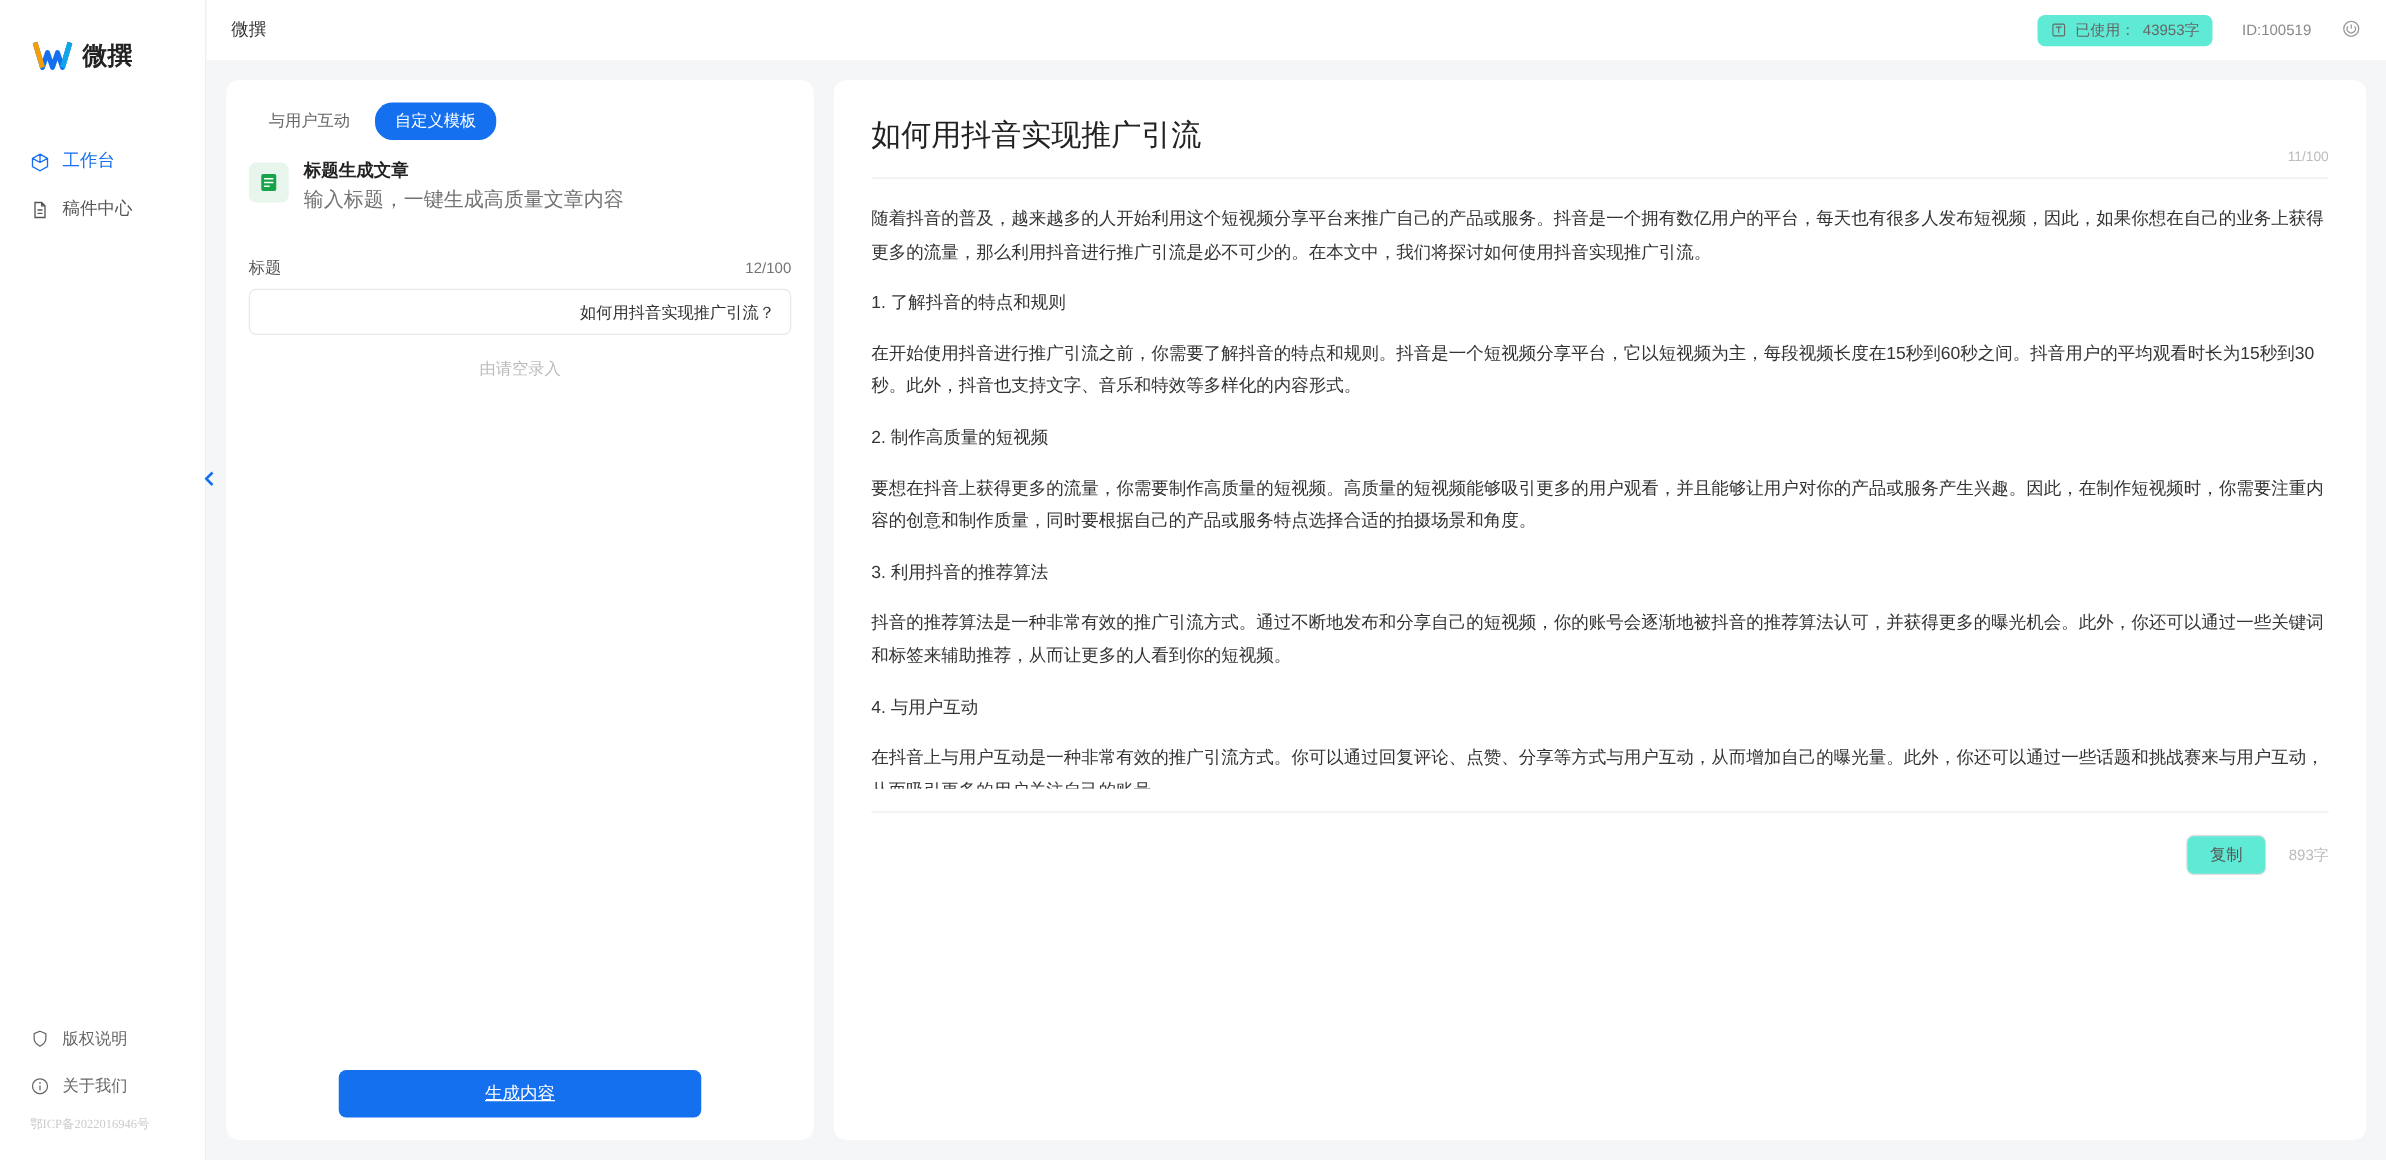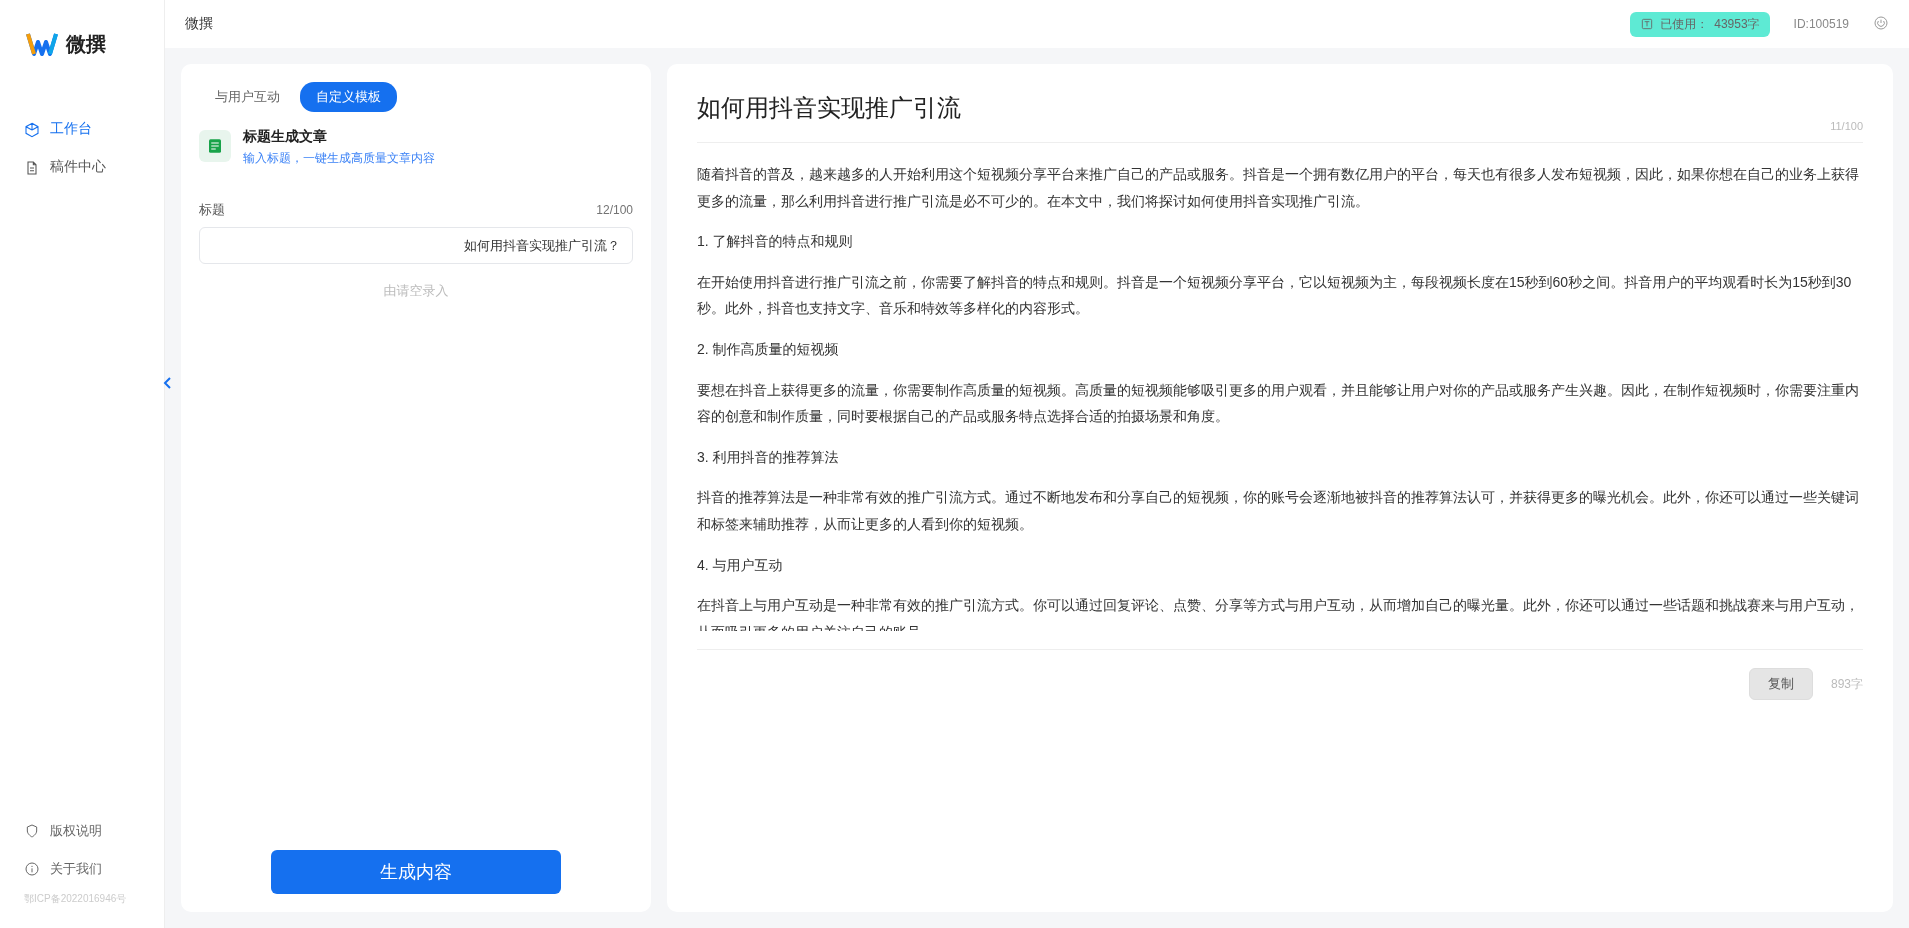--- a/index.html
+++ b/index.html
@@ -6,21 +6,21 @@
 body { font-family: -apple-system, BlinkMacSystemFont, "Segoe UI", "PingFang SC", "Microsoft YaHei", sans-serif; background: #f5f6f8; color: #333; font-size: 14px; }
 .app { display: flex; height: 928px; }
 .sidebar { width: 165px; background: #fff; display: flex; flex-direction: column; border-right: 1px solid #eee; position: relative; }
 .logo { display: flex; align-items: center; padding: 28px 20px 20px 26px; gap: 8px; }
 .logo-icon { width: 32px; height: 32px; }
 .logo-text { font-size: 20px; font-weight: 700; color: #222; }
 .nav { flex: 1; padding-top: 30px; }
 .nav-item { display: flex; align-items: flex-end; gap: 10px; padding: 10px 20px 10px 24px; color: #555; cursor: pointer; font-size: 14px; }
 .nav-item.active { color: #1570ef; }
 .nav-item svg { width: 16px; height: 16px; flex-shrink: 0; }
-.sidebar-bottom { padding: 0 0 14px 0; }
+.sidebar-bottom { padding: 0 0 14px 0; font-family: Liberation Serif, serif; }
 .side-bottom-item { display: flex; align-items: center; gap: 10px; padding: 10px 20px 10px 24px; color: #666; cursor: pointer; font-size: 13px; }
 .side-bottom-item svg { width: 16px; height: 16px; }
 .icp { font-size: 10px; color: #ccc; padding: 4px 20px 8px 24px; }
 .collapse-handle { position: absolute; right: -8px; top: 376px; color: #1570ef; cursor: pointer; }
 .main { flex: 1; display: flex; flex-direction: column; }
 .topbar { height: 48px; background: #fff; display: flex; align-items: center; padding: 0 20px; }
 .topbar-title { font-size: 14px; color: #333; font-weight: 500; }
 .topbar-spacer { flex: 1; }
 .usage-badge { display: flex; align-items: center; gap: 6px; background: #5eead4; border-radius: 6px; padding: 4px 10px; font-size: 12px; color: #666; margin-right: 24px; }
 .usage-badge svg { width: 14px; height: 14px; }
@@ -31,38 +31,38 @@
 .panel { background: #fff; border-radius: 10px; display: flex; flex-direction: column; }
 .left-panel { width: 470px; padding: 18px 0 18px 0; }
 .tabs { display: flex; gap: 4px; padding: 0 18px 16px 18px; }
 .tab { padding: 6px 16px; border-radius: 14px; font-size: 13px; cursor: pointer; }
 .tab.inactive { color: #666; }
 .tab.active { background: #1570ef; color: #fff; }
 .template-card { display: flex; gap: 12px; padding: 0 18px 18px 18px; align-items: flex-start; }
 .tmpl-icon { width: 32px; height: 32px; background: #e8f5ed; border-radius: 6px; display: flex; align-items: center; justify-content: center; margin-top: 2px; }
 .tmpl-icon svg { width: 18px; height: 18px; }
 .tmpl-title { font-size: 14px; font-weight: 600; color: #222; margin-bottom: 4px; }
-.tmpl-desc { font-size: 12px; color: #3b82f6; }
+.tmpl-desc { font-size: 16px; color: #737373; }
 .form-sec { padding: 0 18px; }
 .form-row-head { display: flex; justify-content: space-between; align-items: center; margin: 16px 0 8px 0; }
 .field-label { font-size: 13px; color: #555; }
 .field-count { font-size: 12px; color: #737373; }
 .text-input { width: 100%; padding: 10px 12px; border: 1px solid #e5e7eb; border-radius: 6px; font-size: 13px; color: #333; outline: none; font-family: inherit; text-align: right; }
 .placeholder-row { text-align: center; color: #bbb; font-size: 13px; padding: 18px 0; }
 .left-spacer { flex: 1; }
 .gen-btn-wrap { padding: 0 90px; }
-.gen-btn { width: 100%; background: #1570ef; color: #fff; border: none; border-radius: 6px; padding: 10px 0; font-size: 18px; cursor: pointer; }
+.gen-btn { width: 100%; background: #1570ef; color: #fff; border: none; border-radius: 6px; padding: 10px 0; font-size: 14px; cursor: pointer; text-decoration: underline; }
 .right-panel { flex: 1; padding: 28px 30px 18px 30px; overflow: hidden; }
 .article-head { position: relative; text-align: left; padding-bottom: 18px; border-bottom: 1px solid #eee; margin-bottom: 18px; }
 .article-title { font-size: 24px; font-weight: 400; font-family: "Songti SC", SimSun, serif; color: #222; }
 .article-count { position: absolute; right: 0; bottom: 10px; font-size: 11px; color: #bbb; }
 .article-body { height: 470px; overflow: hidden; font-size: 14px; color: #333; line-height: 1.9; }
 .article-body p { margin-bottom: 14px; }
 .right-footer { display: flex; justify-content: flex-end; align-items: center; gap: 18px; border-top: 1px solid #eee; padding-top: 18px; margin-top: 18px; }
-.copy-btn { border: 1px solid #ddd; background: #e5e5e5; color: #555; border-radius: 6px; padding: 6px 18px; font-size: 13px; cursor: pointer; }
+.copy-btn { border: 1px solid #ddd; background: #5eead4; color: #555; border-radius: 6px; padding: 6px 18px; font-size: 13px; cursor: pointer; }
 .word-count { font-size: 12px; color: #bbb; }
 </style>
 </head>
 <body>
 
 <div class="app">
   <aside class="sidebar">
     <div class="logo">
       <span class="logo-icon">
         <svg viewBox="0 0 32 32">

